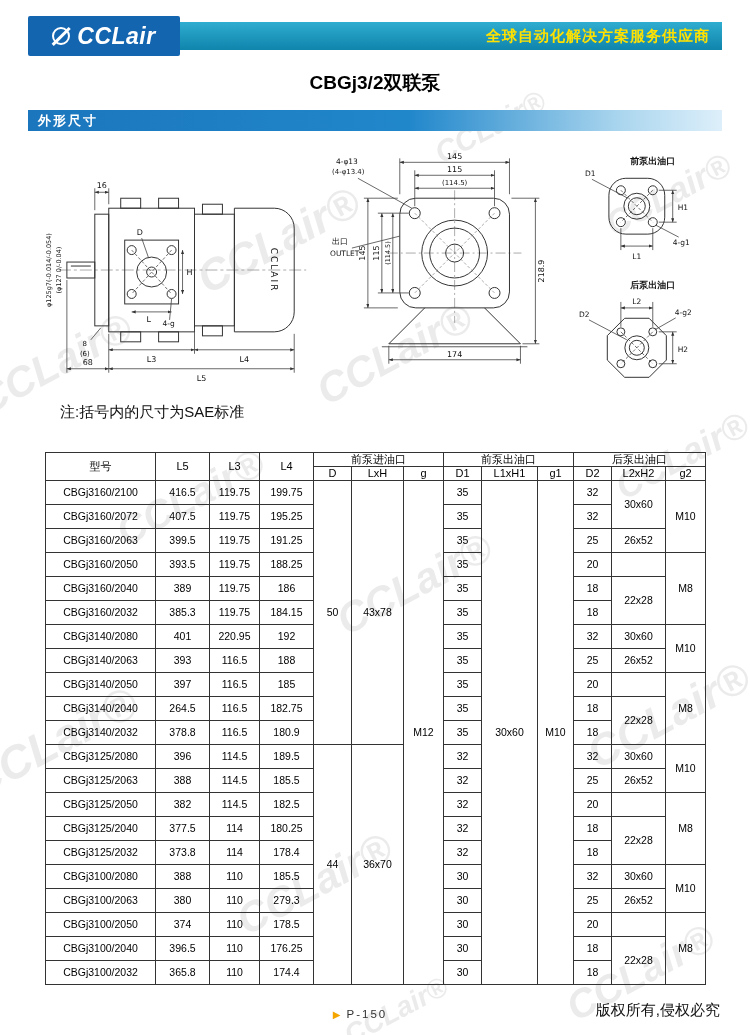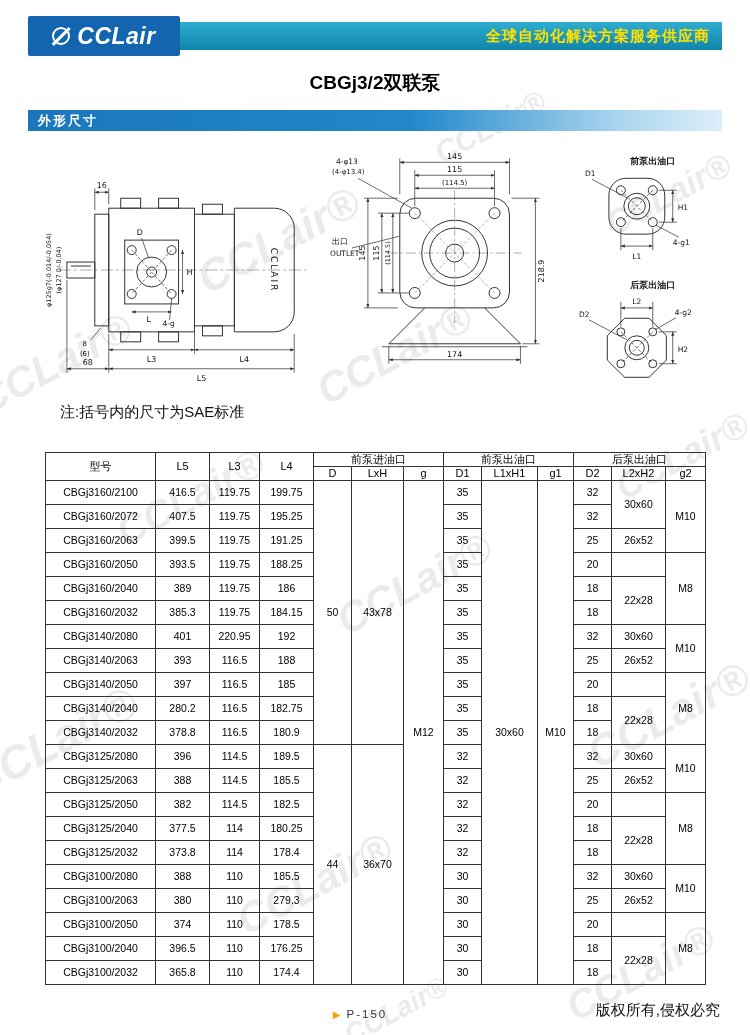--- a/index.html
+++ b/index.html
@@ -397,21 +397,21 @@
           <td>397</td>
           <td>116.5</td>
           <td>185</td>
           <td>35</td>
           <td>20</td>
           <td></td>
           <td rowspan="3">M8</td>
         </tr>
         <tr>
           <td>CBGj3140/2040</td>
-          <td>280.2</td>
+          <td>264.5</td>
           <td>116.5</td>
           <td>182.75</td>
           <td>35</td>
           <td>18</td>
           <td rowspan="2">22x28</td>
         </tr>
         <tr>
           <td>CBGj3140/2032</td>
           <td>378.8</td>
           <td>116.5</td>

